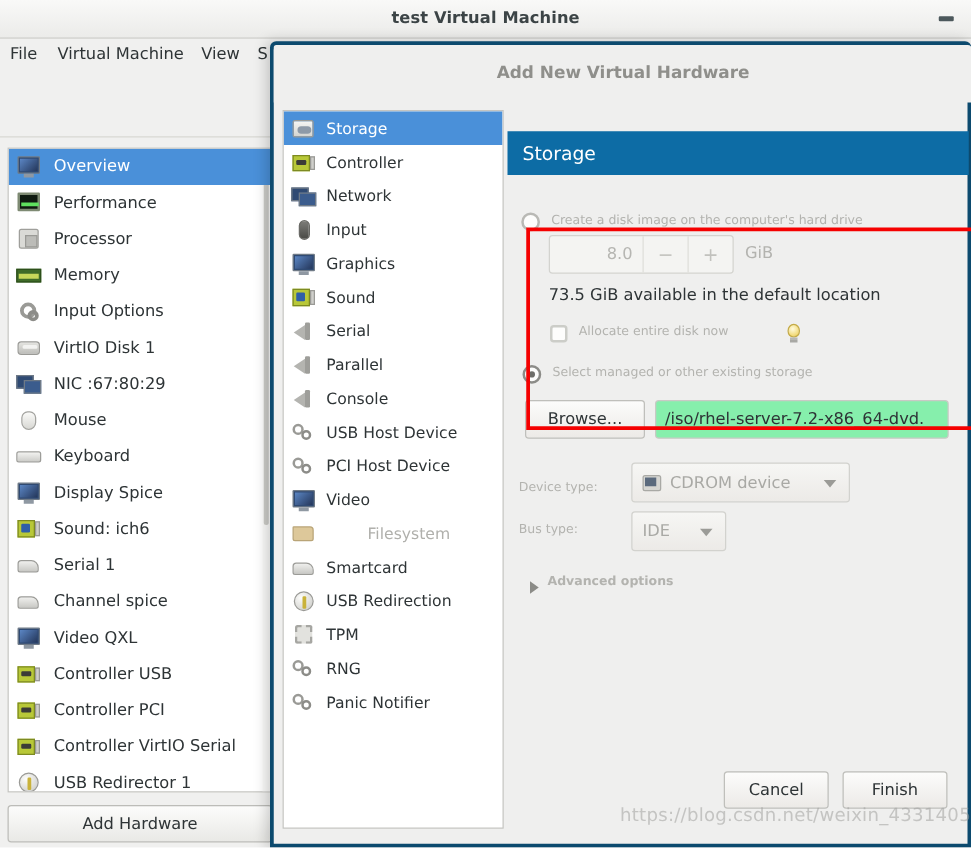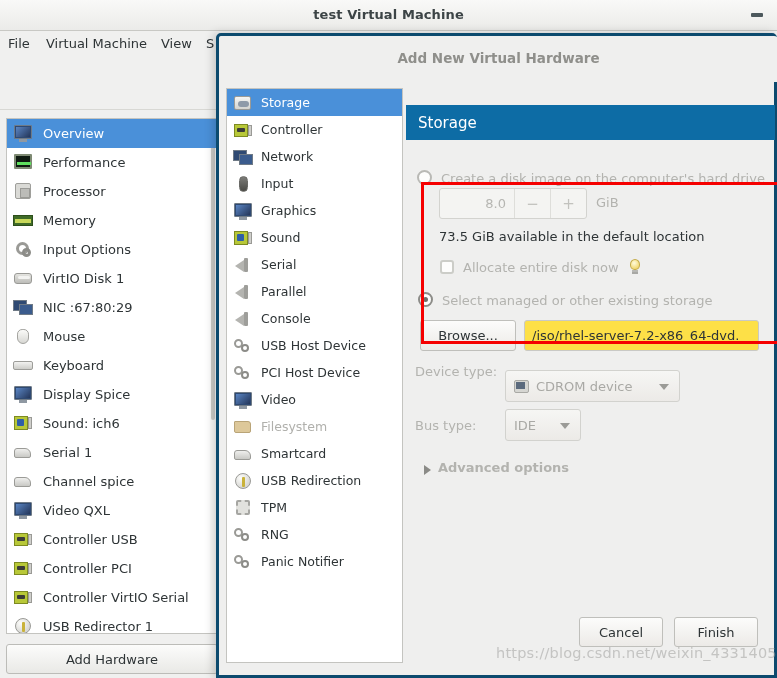--- a/index.html
+++ b/index.html
@@ -131,42 +131,42 @@
   .dev-list {
     position: absolute; left: 7px; top: 52px; width: 177px; height: 575px;
     background: #ffffff; border: 1px solid #c4c4c0; overflow: hidden;
   }
   .dev-row {
     height: 27px; display: flex; align-items: center; padding-left: 6px;
   }
   .dev-row.sel { background: #4a90d9; }
   .dev-row.sel .dev-label { color: #ffffff; }
   .dev-label { font-size: 12.5px; color: #2e3436; white-space: nowrap; }
-  .dev-row.disabled .dev-label { color: #b0b0ac; }
+  .dev-row.disabled .dev-label { color: #b0b0ac; margin-left: 33px; }
   .dev-ico { width: 20px; height: 18px; margin-right: 8px; position: relative; flex: none; }
 
   .panel-header {
     position: absolute; left: 187px; top: 69px; width: 369px; height: 35px;
     background: #0d6ca5; color: #ffffff;
     display: flex; align-items: center; padding-left: 12px;
     font-size: 15px;
   }
 
   .panel-body { position: absolute; left: 187px; top: 104px; width: 369px; height: 480px; }
 
   .radio {
     position: absolute; width: 15px; height: 15px; border-radius: 50%;
     border: 2px solid #b9b9b5; background: #fdfdfc;
   }
   .radio.on { border-color: #8c8c88; }
   .radio.on:after {
     content:""; position:absolute; left:3px; top:3px; width:5px; height:5px;
     border-radius:50%; background:#6e6e6a;
   }
-  .lbl-dim { position: absolute; font-size: 13px; color: #b3b3af; white-space: nowrap; }
+  .lbl-dim { position: absolute; font-size: 10px; color: #b3b3af; white-space: nowrap; }
   .lbl-norm { position: absolute; font-size: 13px; color: #2e3436; white-space: nowrap; }
 
   .spin {
     position: absolute; left: 33px; top: 48px; width: 148px; height: 31px;
     border: 1px solid #d3d3cf; border-radius: 3px; background: #f4f4f2;
     display: flex;
   }
   .spin .val {
     flex: 1; display: flex; align-items: center; justify-content: flex-end;
     padding-right: 8px; color: #b6b6b2; font-size: 13px;
@@ -194,21 +194,21 @@
 
   .btn {
     position: absolute;
     background: linear-gradient(to bottom,#fcfcfb,#eceae7);
     border: 1px solid #bfbfbb; border-radius: 3px;
     display: flex; align-items: center; justify-content: center;
     font-size: 13px; color: #2e3436;
   }
 
   .textfield {
-    position: absolute; background: #fde047; border: 1px solid #c9c9c5;
+    position: absolute; background: #86efac; border: 1px solid #c9c9c5;
     border-radius: 3px; display: flex; align-items: center;
     padding-left: 7px; font-size: 13px; color: #2e3436; overflow: hidden;
     white-space: nowrap;
   }
 
   .combo {
     position: absolute; background: linear-gradient(to bottom,#f6f6f4,#eceae7);
     border: 1px solid #d2d2ce; border-radius: 3px;
     display: flex; align-items: center; padding-left: 8px;
     font-size: 13px; color: #a9a9a5;
@@ -606,21 +606,21 @@
           <div class="s"></div>
           <div class="s2"></div>
       </div>
 
       <div class="radio on" style="left:12px;top:152px;"></div>
       <div class="lbl-dim" style="left:36px;top:153px;">Select managed or other existing storage</div>
 
       <div class="btn" style="left:14px;top:180px;width:96px;height:31px;">Browse...</div>
       <div class="textfield" style="left:118px;top:180px;width:235px;height:31px;">/iso/rhel-server-7.2-x86_64-dvd.</div>
 
-      <div class="lbl-dim" style="left:9px;top:224px;">Device type:</div>
+      <div class="lbl-dim" style="left:9px;top:245px;">Device type:</div>
       <div class="combo" style="left:99px;top:230px;width:175px;height:32px;">
         <div class="cd-ico"></div>
         <span>CDROM device</span>
         <div class="arrow"></div>
       </div>
 
       <div class="lbl-dim" style="left:9px;top:278px;">Bus type:</div>
       <div class="combo" style="left:99px;top:269px;width:76px;height:32px;">
         <span>IDE</span>
         <div class="arrow"></div>

